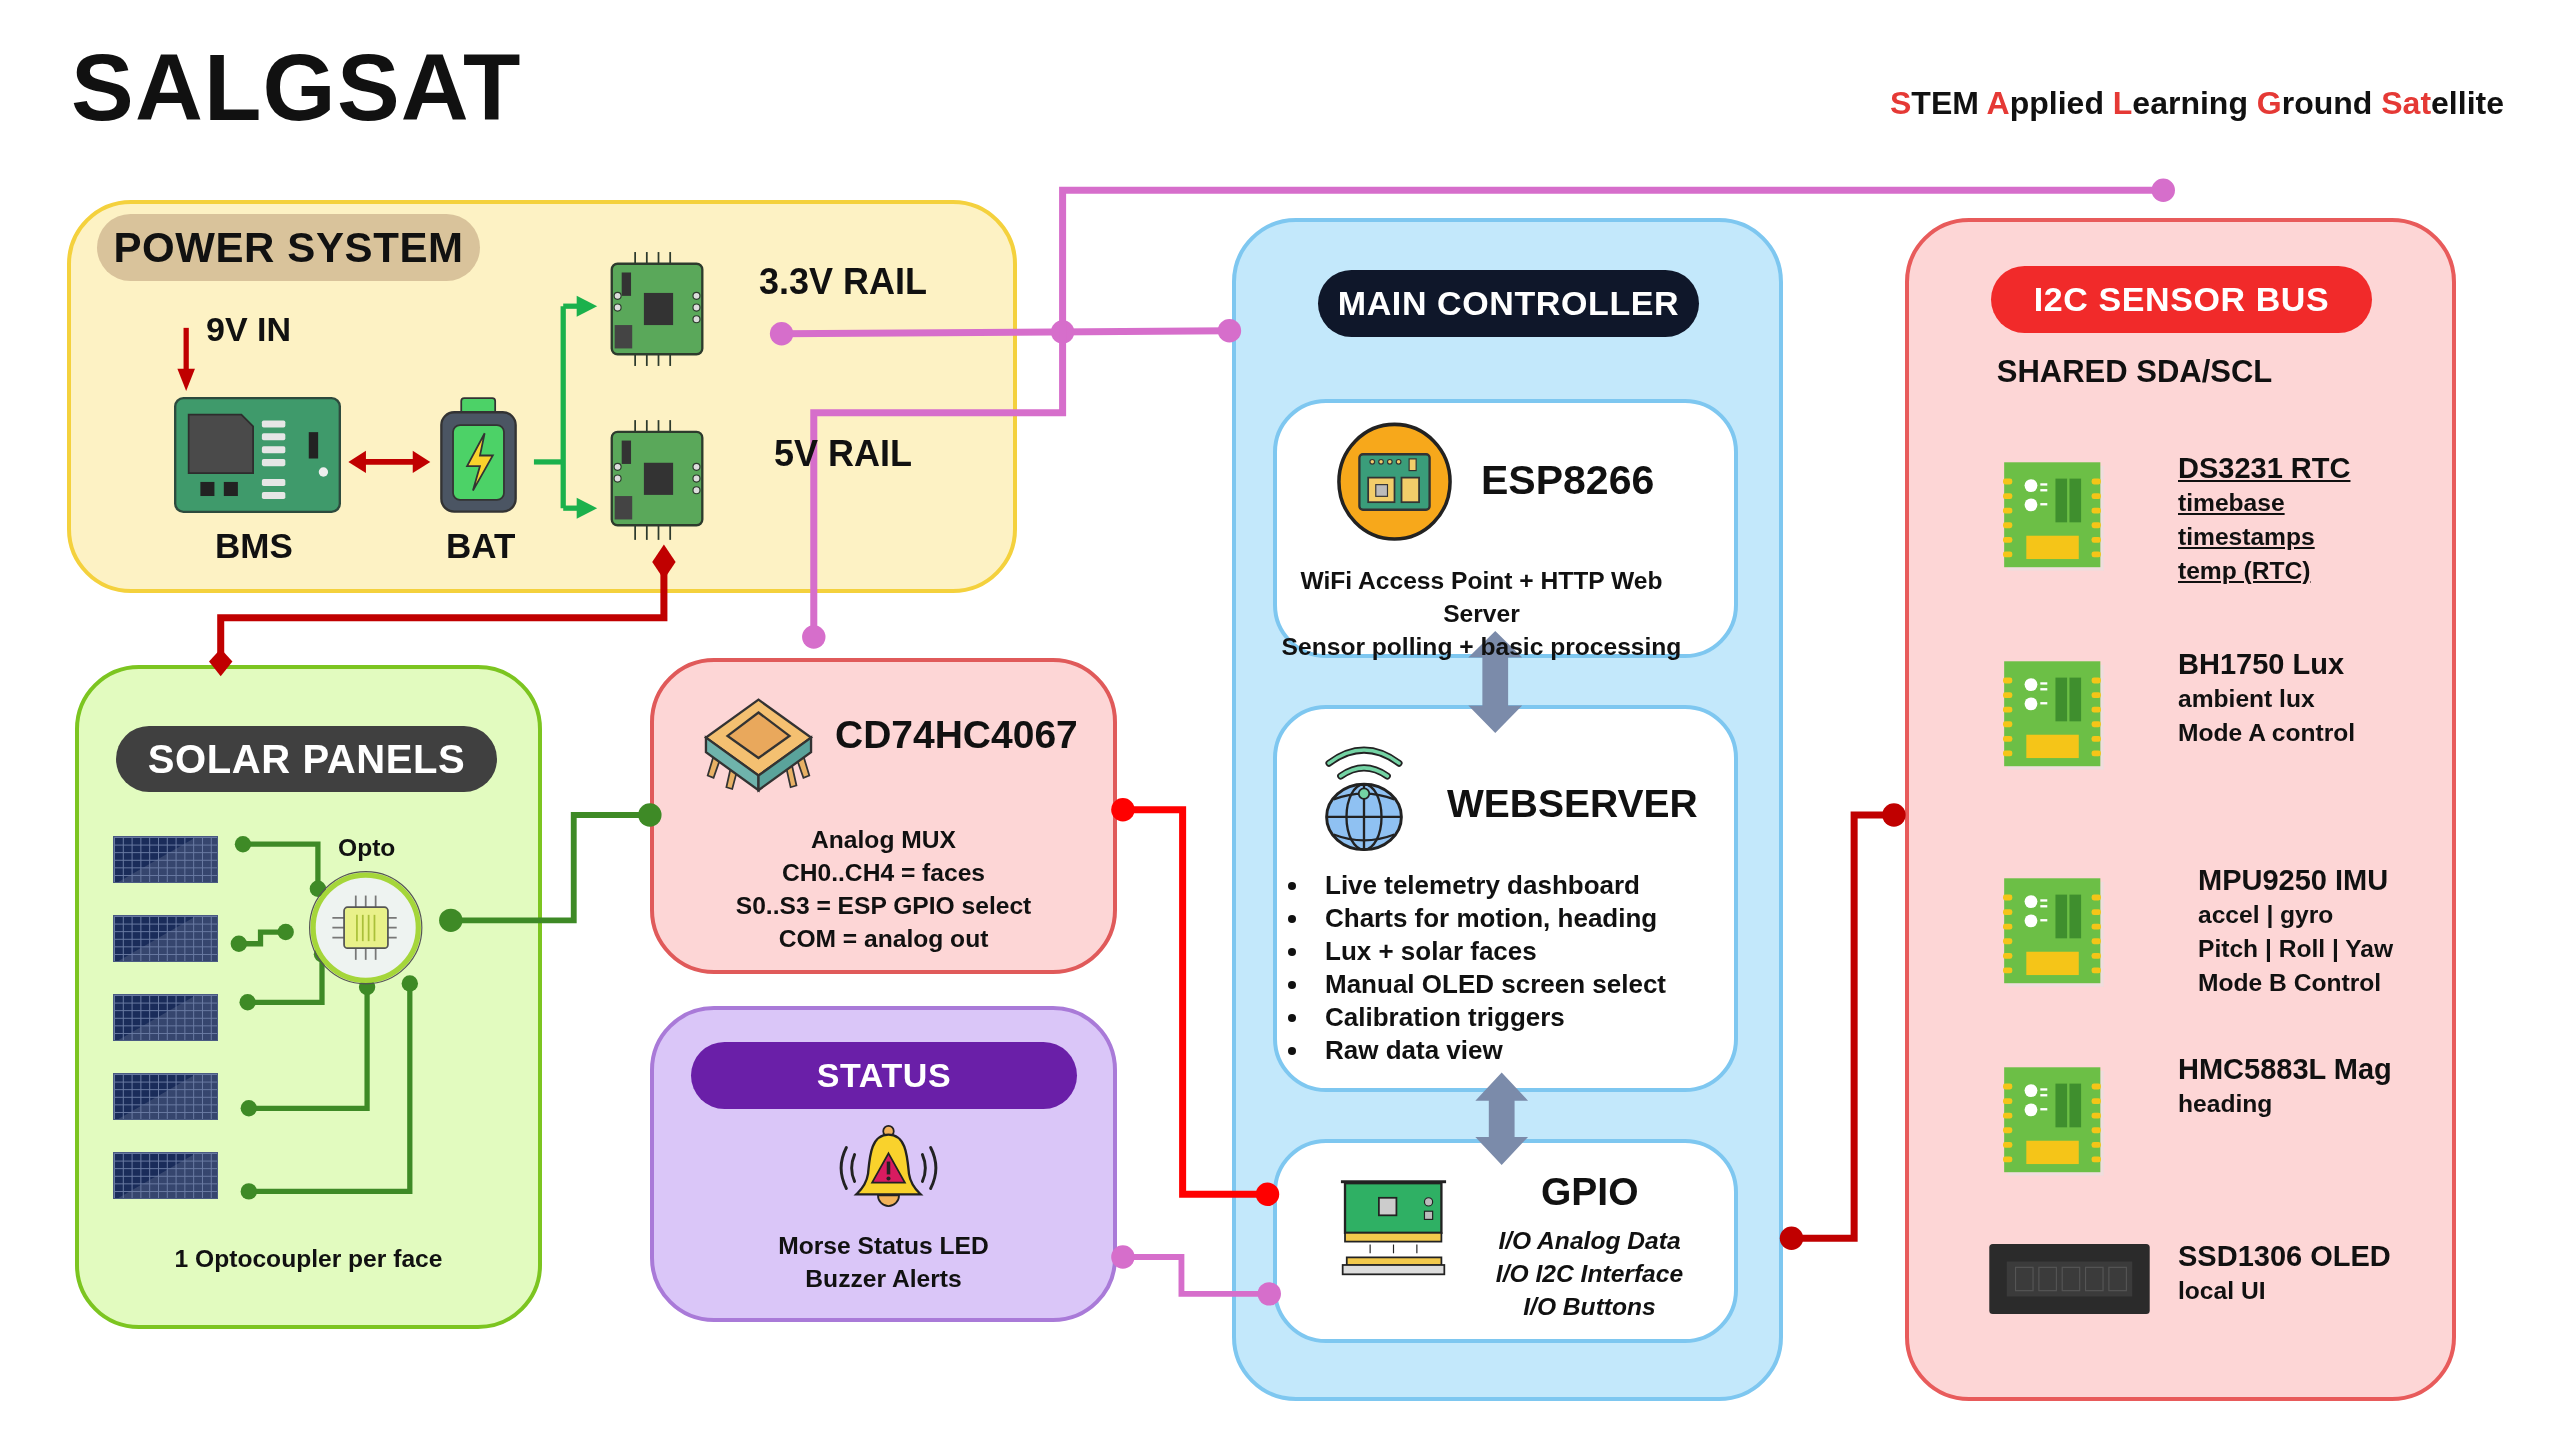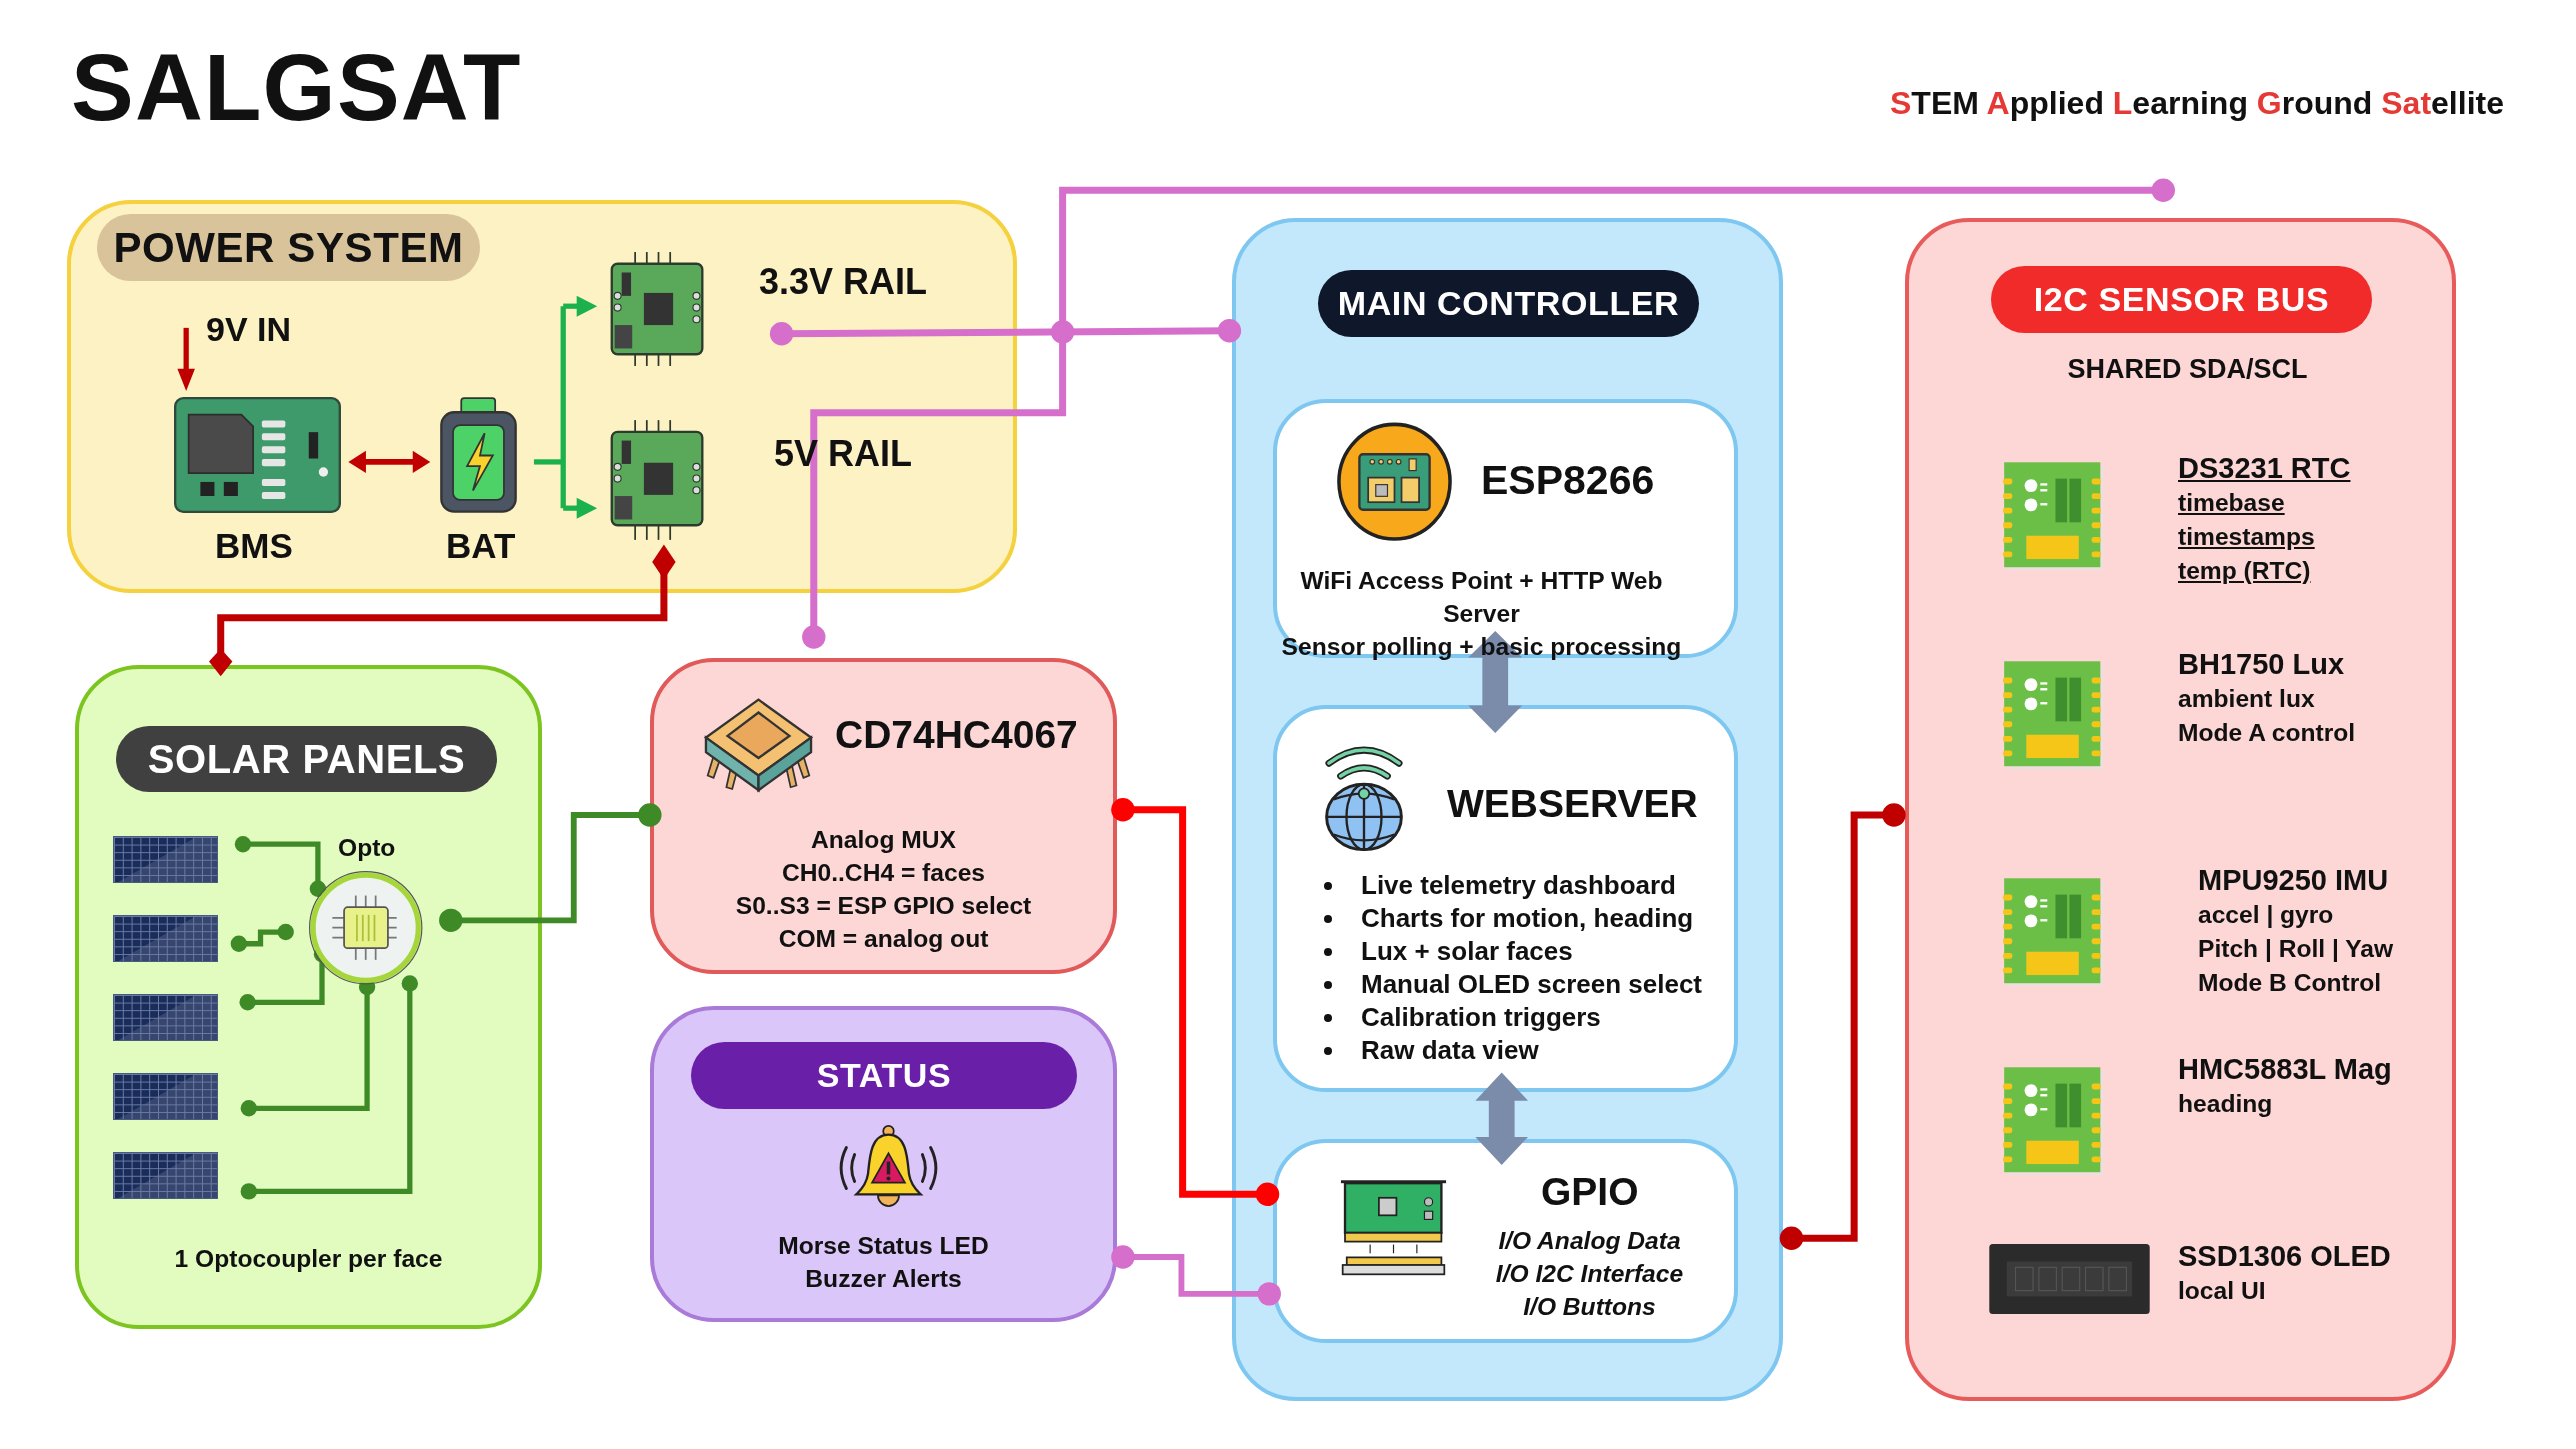--- a/index.html
+++ b/index.html
@@ -339,21 +339,21 @@
       <ellipse cx="70" cy="130" rx="30" ry="56"></ellipse>
         <line x1="70" y1="74" x2="70" y2="186"></line>
       <line x1="8" y1="130" x2="132" y2="130"></line>
         <path d="M18 100 q52 -20 104 0"></path>
         <path d="M18 160 q52 20 104 0"></path>
     </g>
     <circle cx="70" cy="90" r="9" fill="#74d3a4" stroke="#222" stroke-width="3"></circle>
   </svg>
 </div>
 <div class="txt" style="left:1447px;top:782px;font-size:39px;">WEBSERVER</div>
-<ul class="bullets abs" id="webserver-bullets" style="left:1320px;top:869px;width:410px;">
+<ul class="bullets abs" id="webserver-bullets" style="left:1284px;top:869px;width:410px;">
     <li>Live telemetry dashboard</li>
     <li>Charts for motion, heading</li>
     <li>Lux + solar faces</li>
     <li>Manual OLED screen select</li>
     <li>Calibration triggers</li>
     <li>Raw data view</li>
   </ul>
 
 <div class="abs" style="left:1338px;top:1177px;width:111px;height:100px;">
   <svg width="111" height="100" viewBox="0 0 190 170">
@@ -375,21 +375,21 @@
 <div class="txt" style="left:1541px;top:1170px;font-size:39px;">GPIO</div>
 <div class="abs center" style="left:1481px;width:217px;top:1224px;font-style:italic;">
   <div class="lines" id="gpio-lines">
       <div style="font-size: 24.6px; line-height: 33px;">I/O Analog Data</div>
       <div style="font-size: 24.6px; line-height: 33px;">I/O I2C Interface</div>
       <div style="font-size: 24.6px; line-height: 33px;">I/O Buttons</div>
     </div>
 </div>
 
 <div class="pill" style="left:1991px;top:266px;width:381px;height:67px;background:#f12a2a;color:#fff;font-size:34px;">I2C SENSOR BUS</div>
-<div class="txt center" style="left:1958px;width:459px;top:354px;font-size:27px;">SHARED SDA/SCL</div>
+<div class="txt center" style="left:1905px;width:459px;top:354px;font-size:31px;">SHARED SDA/SCL</div>
 <div id="sensor-list">
     <div class="abs" style="left: 2003px; top: 461px;"><svg width="102" height="111" viewBox="0 0 175 190">
         <rect x="8" y="8" width="165" height="180" fill="#e3e3e3" opacity="0.5"></rect>
         <rect x="2" y="2" width="165" height="180" fill="#6cbf46"></rect>
         <g fill="#f5c518">
           <rect x="0" y="30" width="16" height="10" rx="4"></rect>
           <rect x="0" y="55" width="16" height="10" rx="4"></rect>
           <rect x="0" y="80" width="16" height="10" rx="4"></rect>
           <rect x="0" y="105" width="16" height="10" rx="4"></rect>
           <rect x="0" y="130" width="16" height="10" rx="4"></rect>

